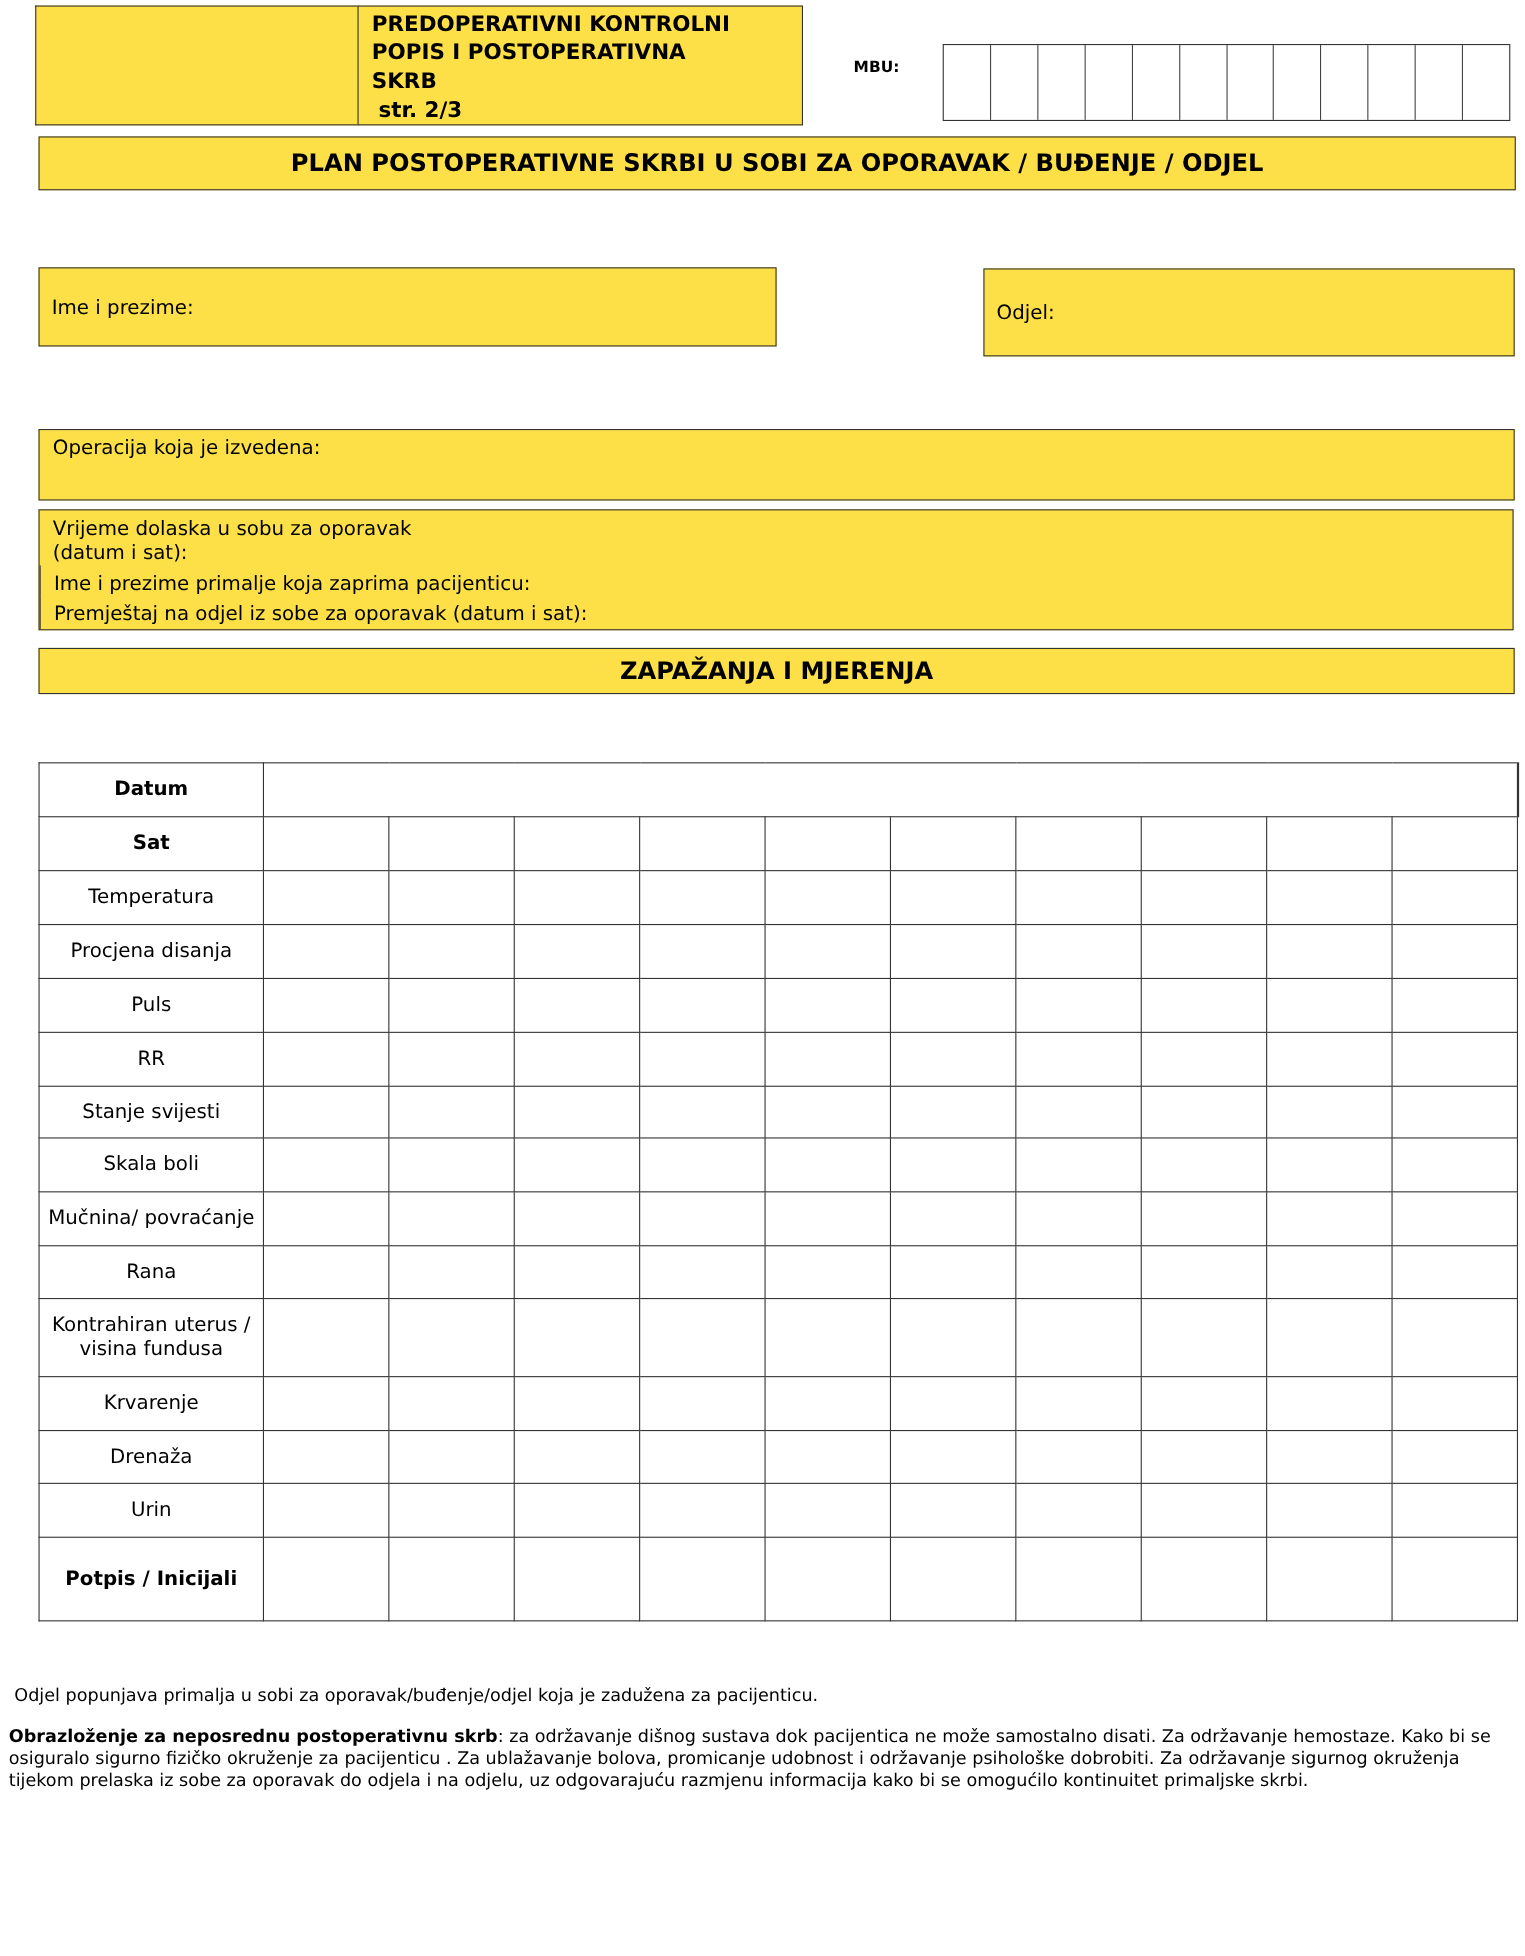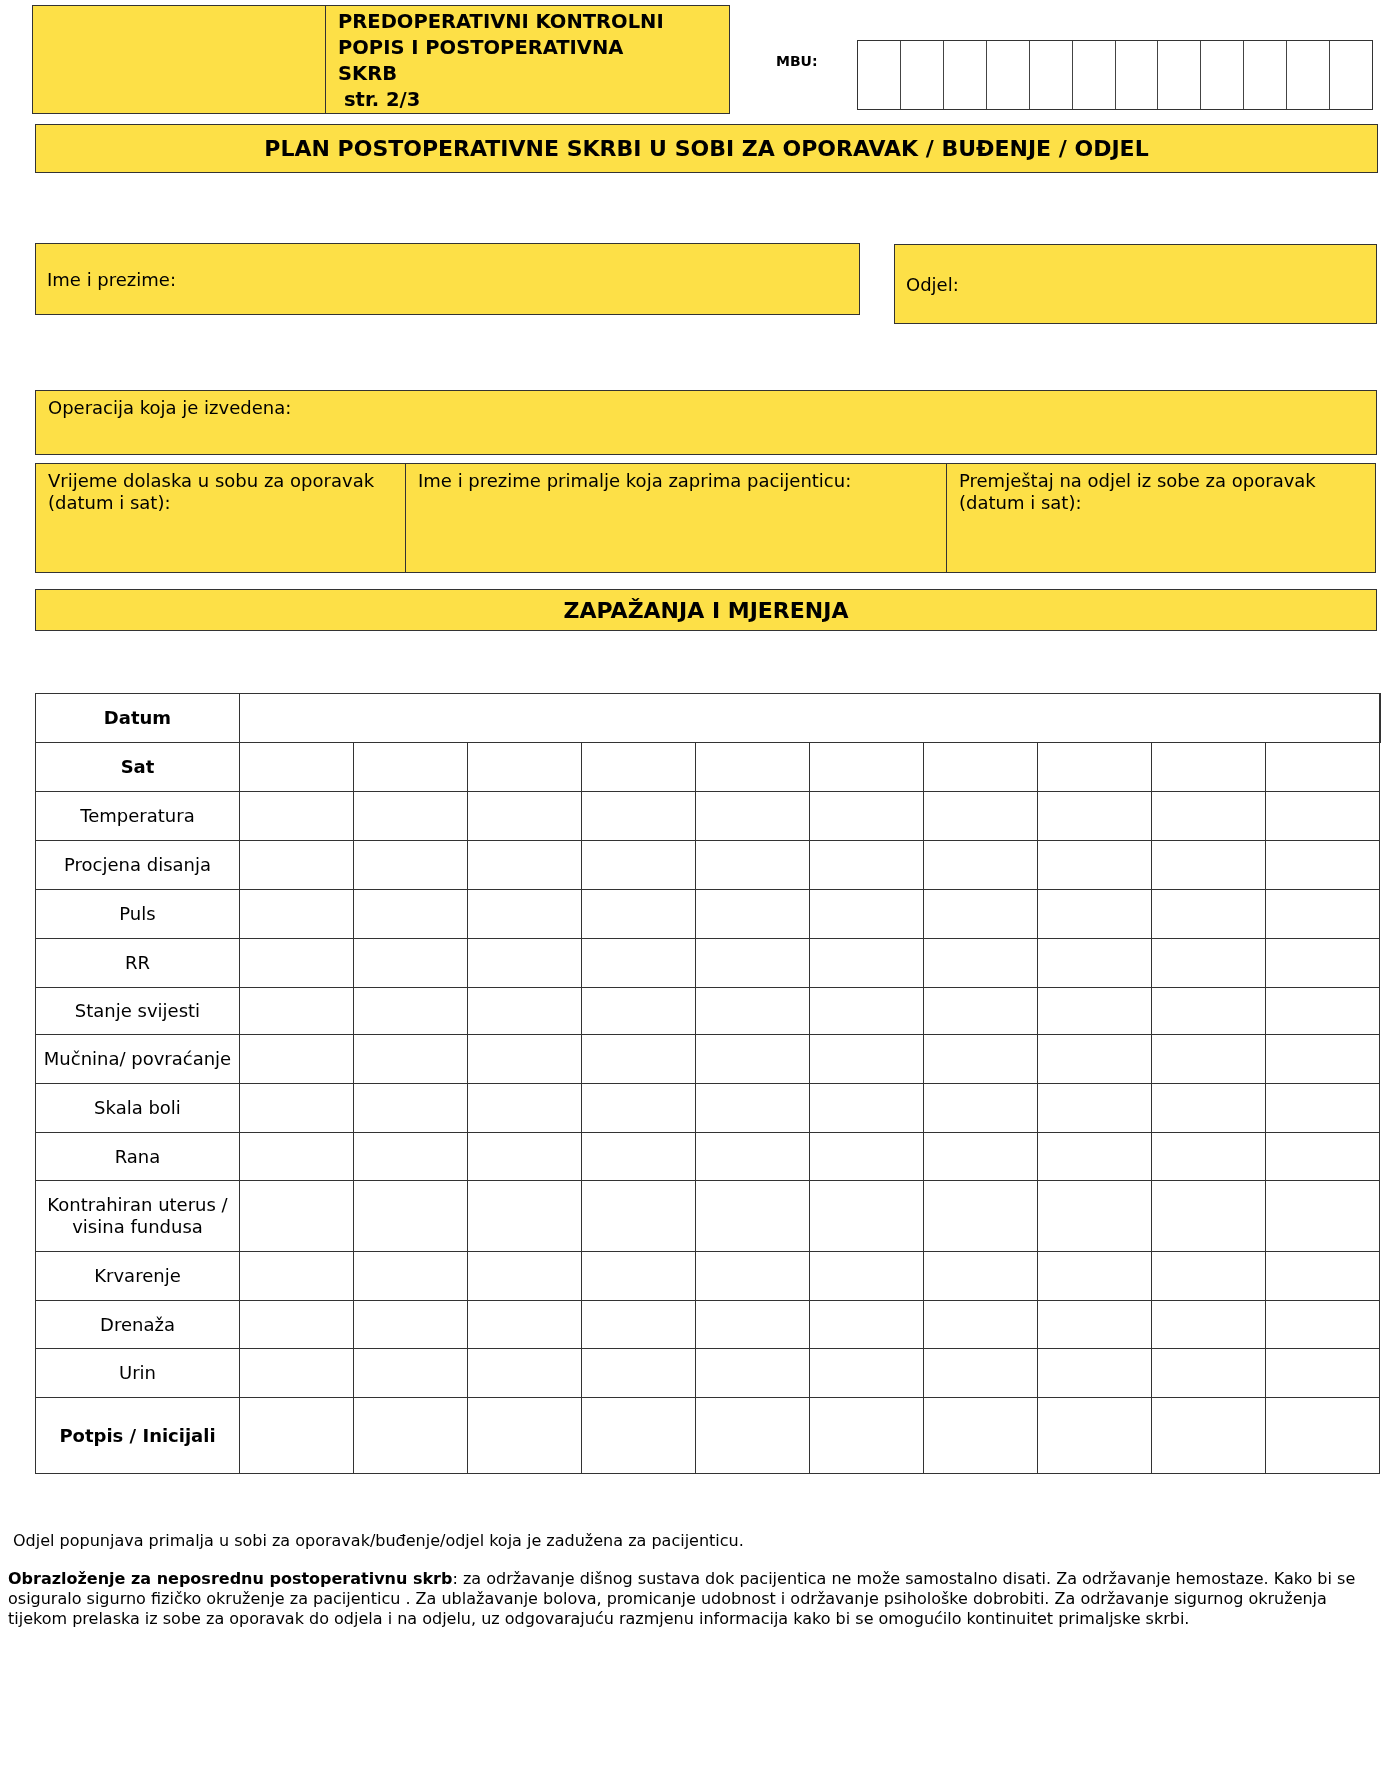--- a/index.html
+++ b/index.html
@@ -7,24 +7,24 @@
   .box { position:absolute; border:1.5px solid #333; box-sizing:border-box; background:#fde047; }
   .hdr-left { left:32px; top:5px; width:294px; height:109px; border-right:none; }
   .hdr-right { left:325px; top:5px; width:405px; height:109px; padding:3px 0 0 12px; font-weight:bold; font-size:19.5px; line-height:26px; }
   .hdr-right .l4 { padding-left:6px; }
   .mbu-label { position:absolute; left:776px; top:53px; font-weight:bold; font-size:14px; }
   .mbu-boxes { position:absolute; left:857px; top:40px; width:516px; height:70px; display:flex; border:1.5px solid #333; box-sizing:border-box; }
   .mbu-cell { flex:1; border-left:1.5px solid #444; }
   .mbu-cell:first-child { border-left:none; }
   .title-box { left:35px; top:124px; width:1343px; height:49px; display:flex; align-items:center; justify-content:center; font-weight:bold; font-size:22px; }
   .field { font-size:18px; padding:0 0 0 11px; display:flex; align-items:center; }
-  .ime-box { left:35px; top:243px; width:825px; height:72px; }
+  .ime-box { left:35px; top:243px; width:671px; height:72px; }
   .odjel-box { left:894px; top:244px; width:483px; height:80px; }
   .oper-box { left:35px; top:390px; width:1342px; height:65px; font-size:18px; padding:6px 0 0 12px; }
-  .tri-box { left:35px; top:463px; width:1341px; height:110px; display:flex; font-size:18px; line-height:22px; }
+  .tri-box { left:35px; top:463px; width:1341px; height:110px; display:flex; font-size:18px; line-height:22px;flex-direction:column; }
   .tri-col { box-sizing:border-box; padding:6px 8px 0 12px; }
   .tri-col + .tri-col { border-left:1.5px solid #333; }
   .c1 { width:369px; } .c2 { width:541px; } .c3 { flex:1; }
   .zap-box { left:35px; top:589px; width:1342px; height:42px; display:flex; align-items:center; justify-content:center; font-weight:bold; font-size:22px; }
   table.obs { position:absolute; left:35px; top:693px; border-collapse:collapse; table-layout:fixed; }
   table.obs td { border:1.5px solid #333; padding:0; text-align:center; font-size:18px; line-height:22px; }
   table.obs td.lbl { width:203px; }
   table.obs td.dc { width:113px; }
   table.obs td.bold { font-weight:bold; }
   .sub { font-size:12px; vertical-align:-2px; }
@@ -164,34 +164,34 @@
         <td class="dc"></td>
         <td class="dc"></td>
         <td class="dc"></td>
         <td class="dc"></td>
         <td class="dc"></td>
         <td class="dc"></td>
         <td class="dc"></td>
         <td class="dc"></td>
       </tr>
       <tr style="height: 49px;">
+        <td class="lbl"><span>Skala boli</span></td>
+        <td class="dc"></td>
+        <td class="dc"></td>
+        <td class="dc"></td>
+        <td class="dc"></td>
+        <td class="dc"></td>
+        <td class="dc"></td>
+        <td class="dc"></td>
+        <td class="dc"></td>
+        <td class="dc"></td>
+        <td class="dc"></td>
+      </tr>
+      <tr style="height: 49px;">
         <td class="lbl"><span>Mučnina/ povraćanje</span></td>
-        <td class="dc"></td>
-        <td class="dc"></td>
-        <td class="dc"></td>
-        <td class="dc"></td>
-        <td class="dc"></td>
-        <td class="dc"></td>
-        <td class="dc"></td>
-        <td class="dc"></td>
-        <td class="dc"></td>
-        <td class="dc"></td>
-      </tr>
-      <tr style="height: 49px;">
-        <td class="lbl"><span>Skala boli</span></td>
         <td class="dc"></td>
         <td class="dc"></td>
         <td class="dc"></td>
         <td class="dc"></td>
         <td class="dc"></td>
         <td class="dc"></td>
         <td class="dc"></td>
         <td class="dc"></td>
         <td class="dc"></td>
         <td class="dc"></td>

